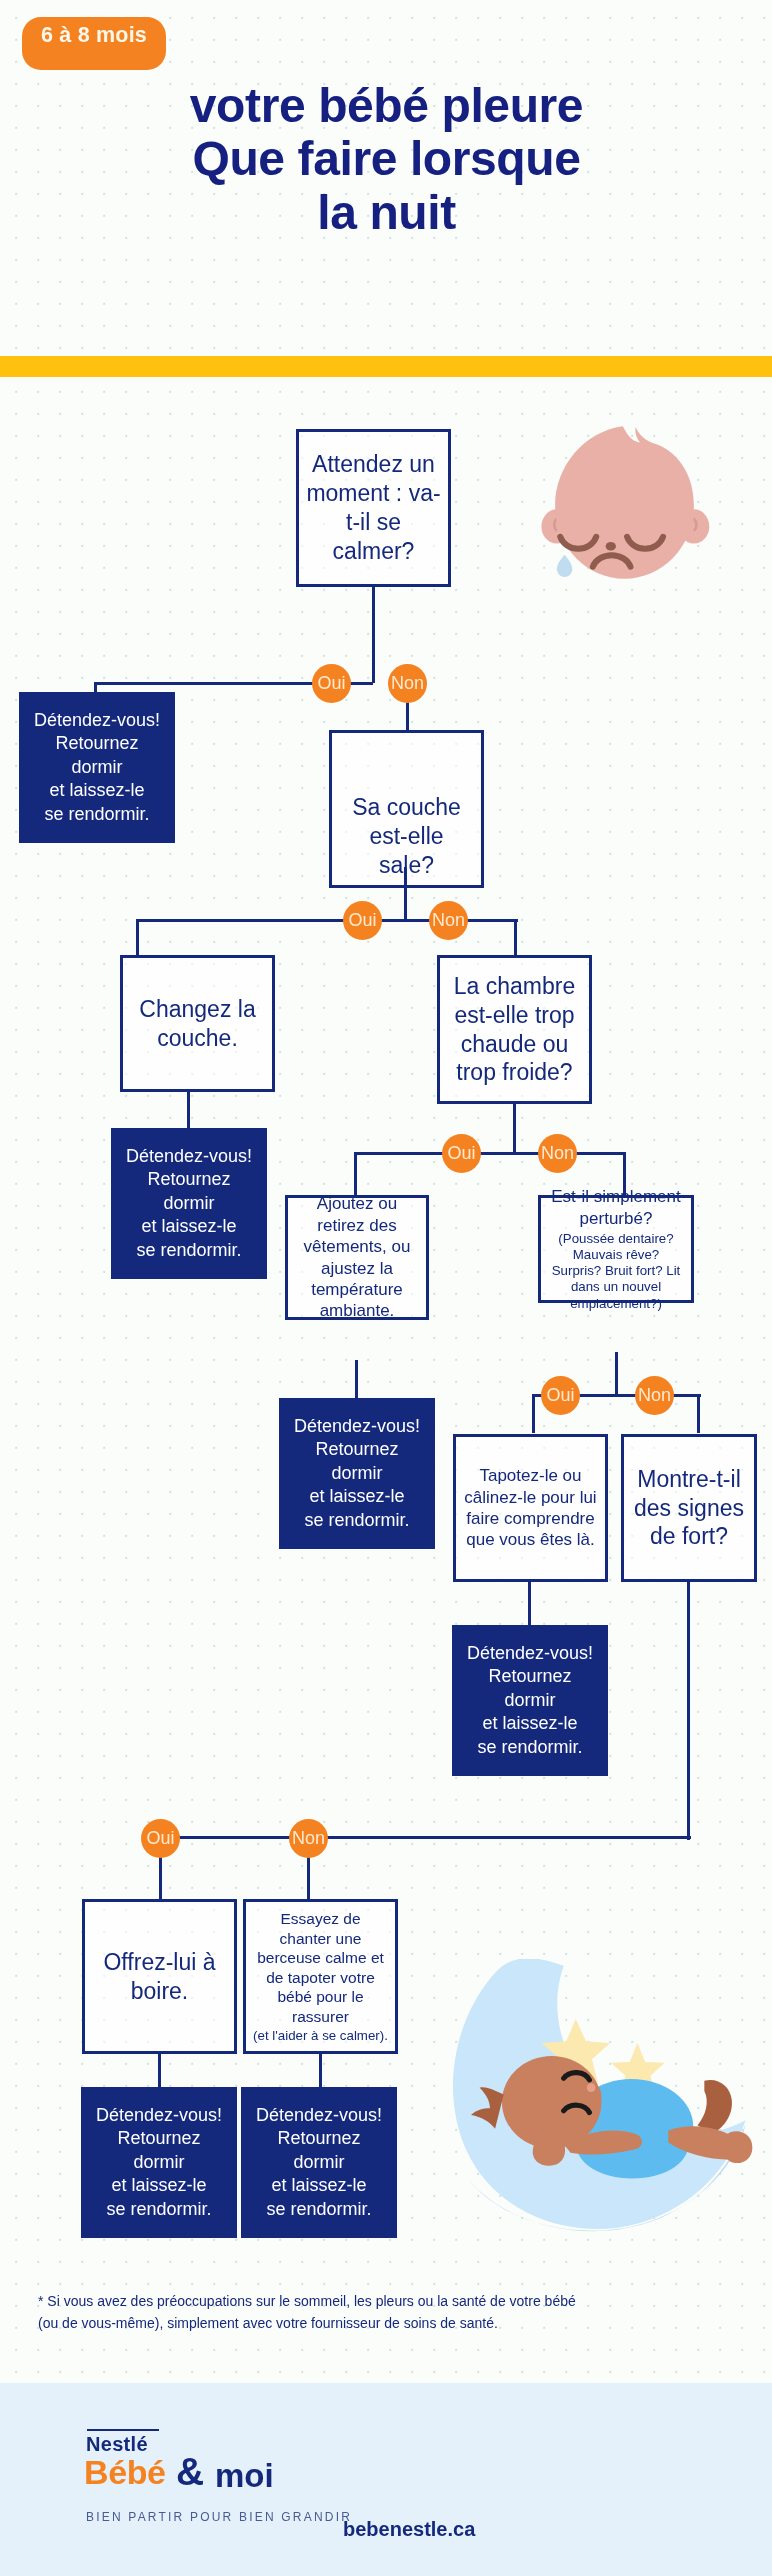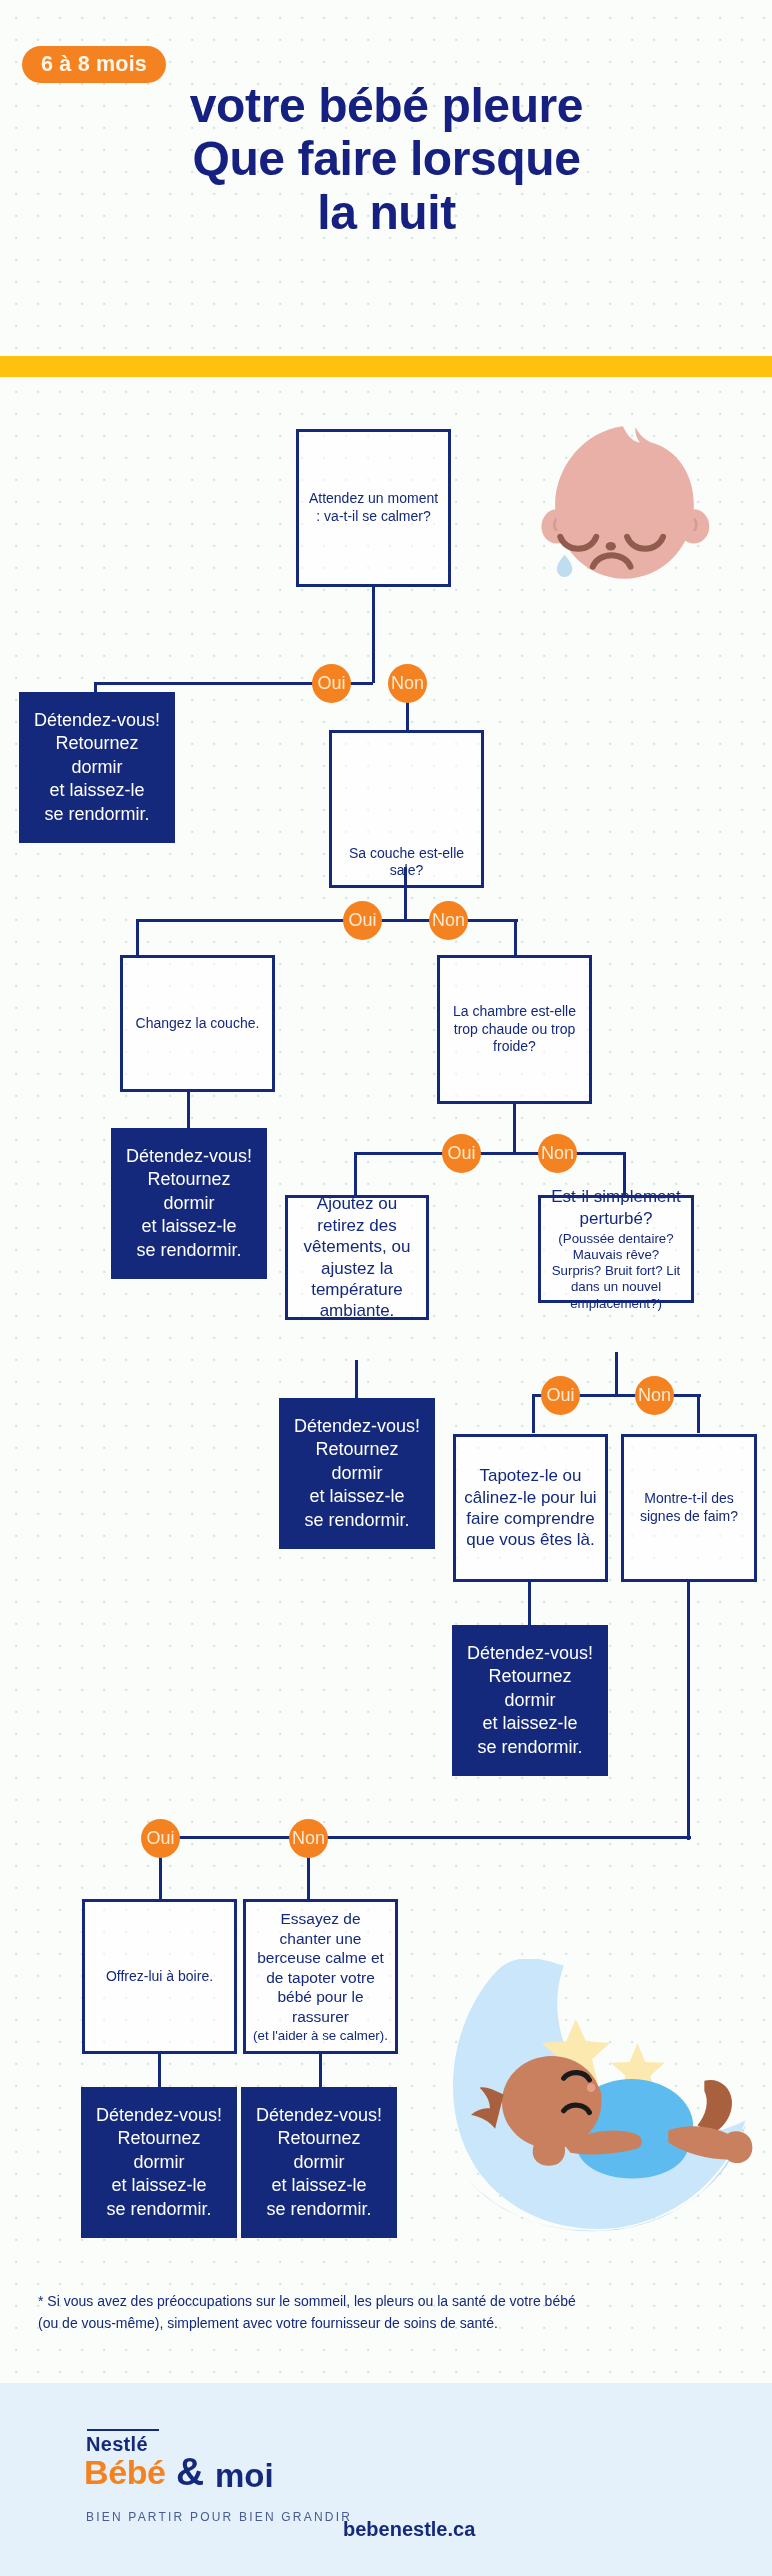--- a/index.html
+++ b/index.html
@@ -18,29 +18,28 @@
     background-color: #fbfdfb;
     background-image: radial-gradient(#cfe3de 1.4px, transparent 1.5px);
     background-size: 22px 22px;
     background-position: 5.2px 6.9px;
   }
 
   
   .age-badge {
     position: absolute;
     left: 22px; top: 17px;
-    padding: 6px 19px 6px 19px;
+    padding: 6px 19px 22px 19px;
     background: #f58220;
     color: #fff7ea;
     border-radius: 19px;
     font-size: 21.5px;
     font-weight: bold;
     letter-spacing: 0.2px;
     white-space: nowrap;
-    margin-top: 29px;
   }
 
   .main-title {
     position: absolute;
     left: 0; top: 79px;
     width: 773px;
     text-align: center;
     color: #152080;
     font-size: 48px;
     font-weight: bold;
@@ -60,21 +59,21 @@
     position: absolute;
     border: 3.4px solid #15297c;
     background: rgba(255,255,255,0.55);
     color: #15297c;
     display: flex;
     align-items: center;
     justify-content: center;
     text-align: center;
     line-height: 1.26;
     padding: 5.2px 6.9px;
-    font-size: 14px;
+    font-size: 23px;
   }
   .qbox .sub {
     display: block;
     font-size: 13.3px;
     line-height: 1.22;
     margin-top: 1.7px;
   }
 
   .rbox {
     position: absolute;
@@ -306,21 +305,21 @@
 
   <div class="rbox" style="left:452px; top:1625px; width:156px; height:151px; flex-direction:column;">
     <span>Détendez-vous!</span>
     <span>Retournez</span>
     <span>dormir</span>
     <span>et laissez-le</span>
     <span>se rendormir.</span>
   </div>
 
   <div class="qbox" style="left:621px; top:1434px; width:136px; height:148px;">
-    <span>Montre-t-il des signes de faim?</span>
+    <span>Montre-t-il des signes de fort?</span>
   </div>
 
   <div class="ln" style="left:687px; top:1582px; width:3.4px; height:258px;"></div>
   <div class="ln" style="left:160px; top:1836px; width:531px; height:3.4px;"></div>
 
   <div class="pill" style="left:141px; top:1819px; width:39px; height:39px;">
     <span>Oui</span>
   </div>
   <div class="pill" style="left:289px; top:1819px; width:39px; height:39px;">
     <span>Non</span>

